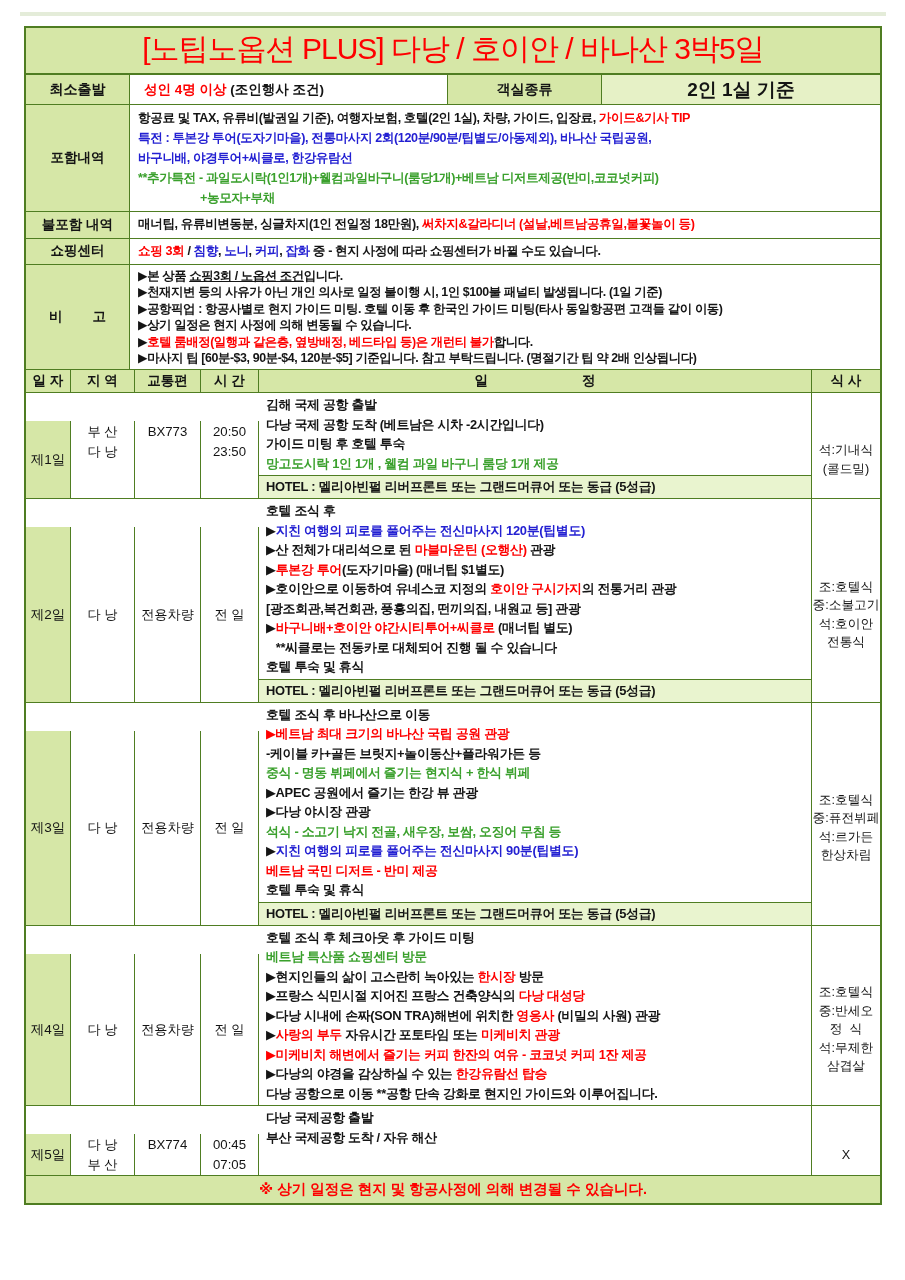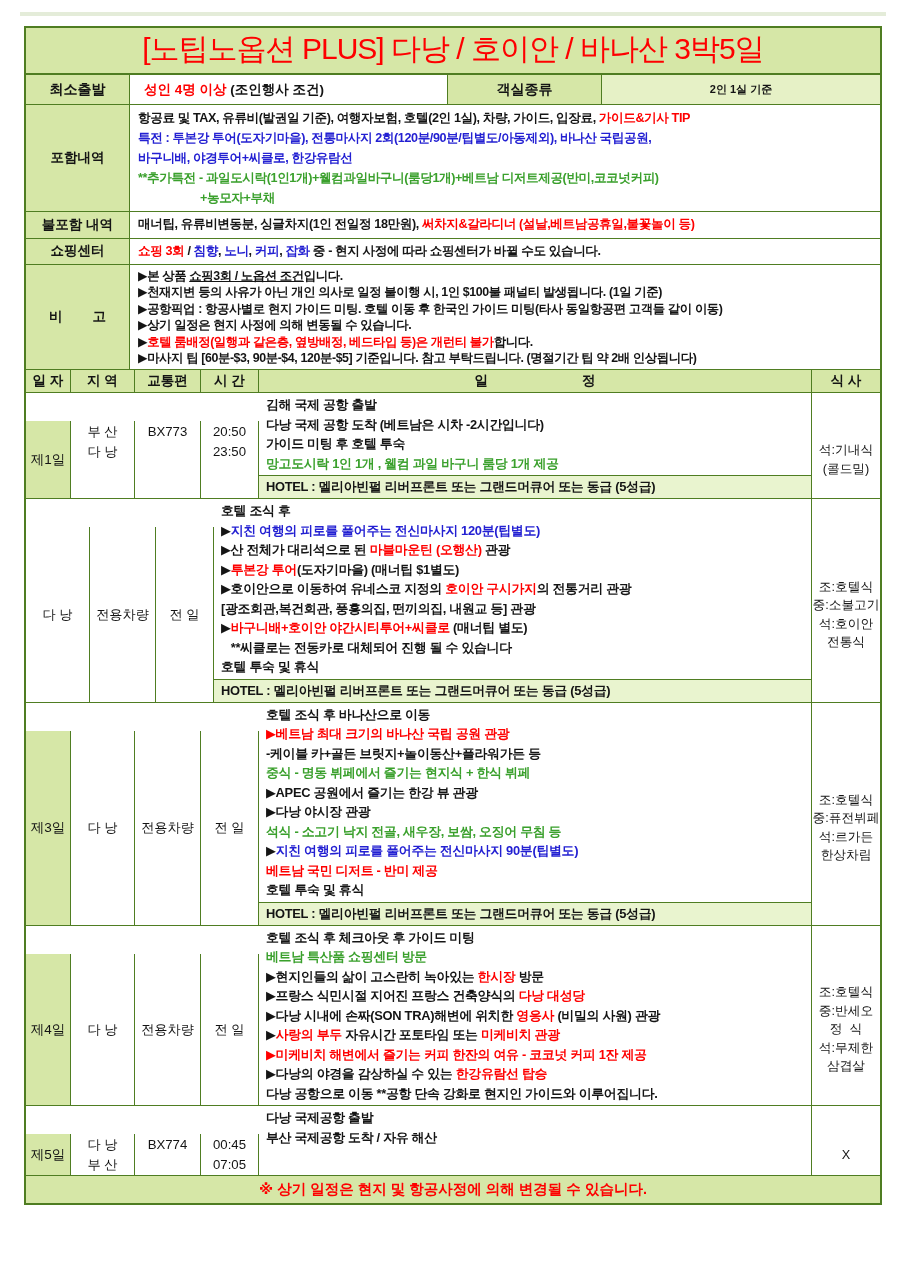--- a/index.html
+++ b/index.html
@@ -23,21 +23,21 @@
     letter-spacing:-1px;padding:1px 0 3px 0;white-space:nowrap;}
 
   .info-row{display:flex;border-bottom:1.5px solid var(--bd);min-height:30px;}
   .info-label{width:104px;background:var(--green);display:flex;align-items:center;justify-content:center;
     font-weight:700;font-size:14px;border-right:1.5px solid var(--bd);white-space:pre;}
   .info-val{flex:1;display:flex;align-items:center;padding-left:14px;font-weight:700;font-size:13.5px;
     border-right:1.5px solid var(--bd);white-space:pre;}
   .info-label2{width:154px;background:var(--green);display:flex;align-items:center;justify-content:center;
     font-weight:700;font-size:14px;border-right:1.5px solid var(--bd);}
   .info-val2{width:278px;background:var(--green-val);display:flex;align-items:center;justify-content:center;
-    font-weight:700;font-size:11px;}
+    font-weight:700;font-size:19px;}
 
   .sec-row{display:flex;border-bottom:1.5px solid var(--bd);}
   .sec-label{width:104px;background:var(--green);display:flex;align-items:center;justify-content:center;
     font-weight:700;font-size:13.5px;border-right:1.5px solid var(--bd);white-space:pre;text-align:center;}
   .sec-content{flex:1;padding:3px 4px 3px 8px;overflow:hidden;}
   .sec-content .line{white-space:pre;font-weight:700;font-size:12.6px;line-height:19.5px;letter-spacing:-0.4px;}
   .sec-remarks .line{line-height:16.4px;font-size:12.4px;}
   .sec-include .line{line-height:20px;}
 
   .c-k{color:var(--ink);} .c-r{color:var(--red);} .c-b{color:var(--blue);}
@@ -149,20 +149,23 @@
             <div class="line"><span class="c-k">김해 국제 공항 출발</span></div>
             <div class="line"><span class="c-k">다낭 국제 공항 도착 (베트남은 시차 -2시간입니다)</span></div>
             <div class="line"><span class="c-k">가이드 미팅 후 호텔 투숙</span></div>
             <div class="line"><span class="c-g">망고도시락 1인 1개 , 웰컴 과일 바구니 룸당 1개 제공</span></div>
           </div>
           <div class="hotel-row">HOTEL : 멜리아빈펄 리버프론트 또는 그랜드머큐어 또는 동급 (5성급)</div>
         </div>
         <div class="cell w-meal meal-cell"><div>석:기내식</div><div>(콜드밀)</div></div>
       </div>
       <div class="day-row">
+        <div class="cell w-day day-label">
+          <div>제2일</div>
+        </div>
         <div class="cell w-region">
           <div>다 낭</div>
         </div>
         <div class="cell w-trans">
           <div>전용차량</div>
         </div>
         <div class="cell w-time">
           <div>전 일</div>
         </div>
         <div class="sched-wrap">

